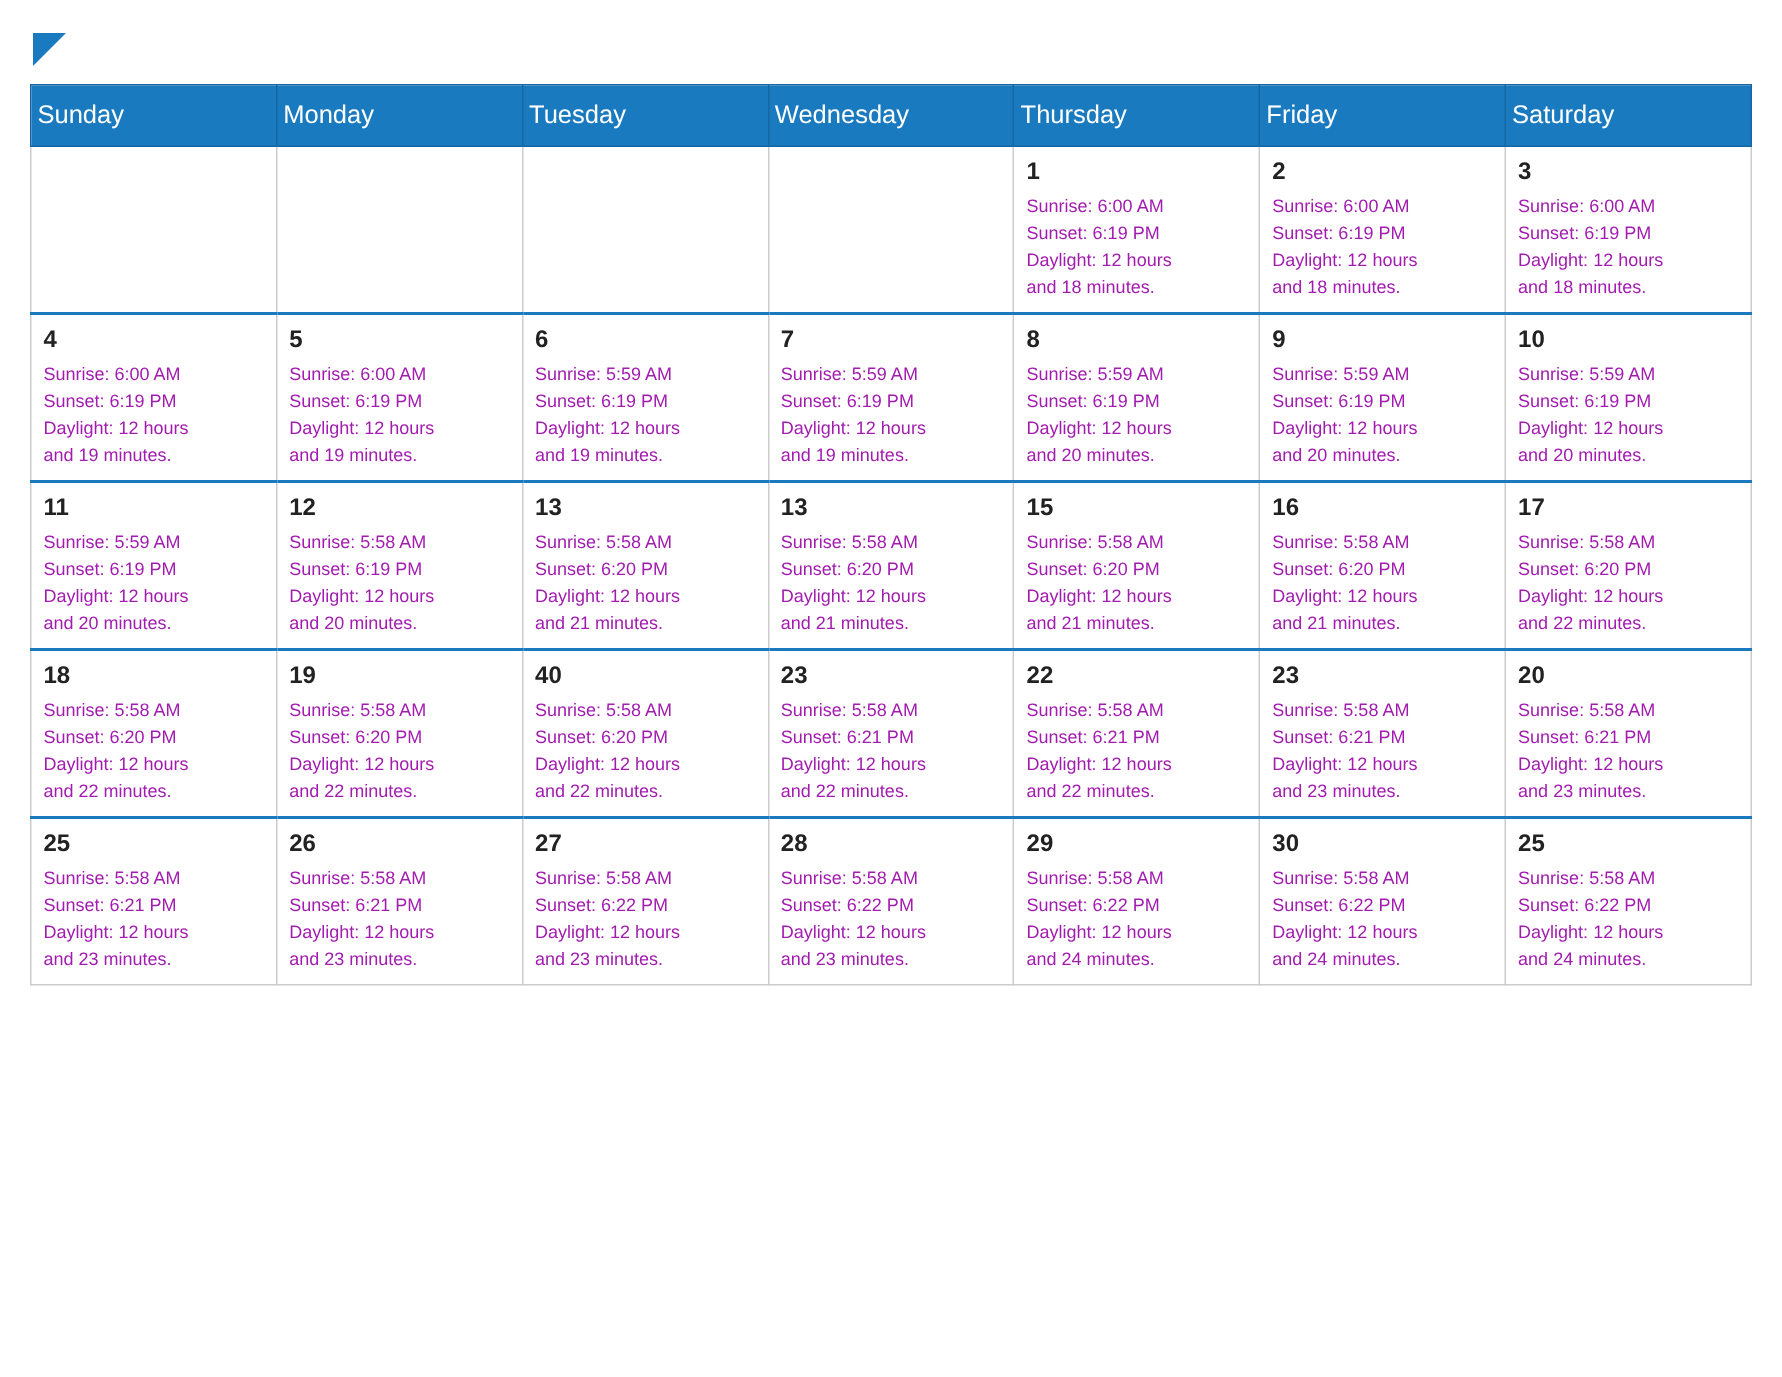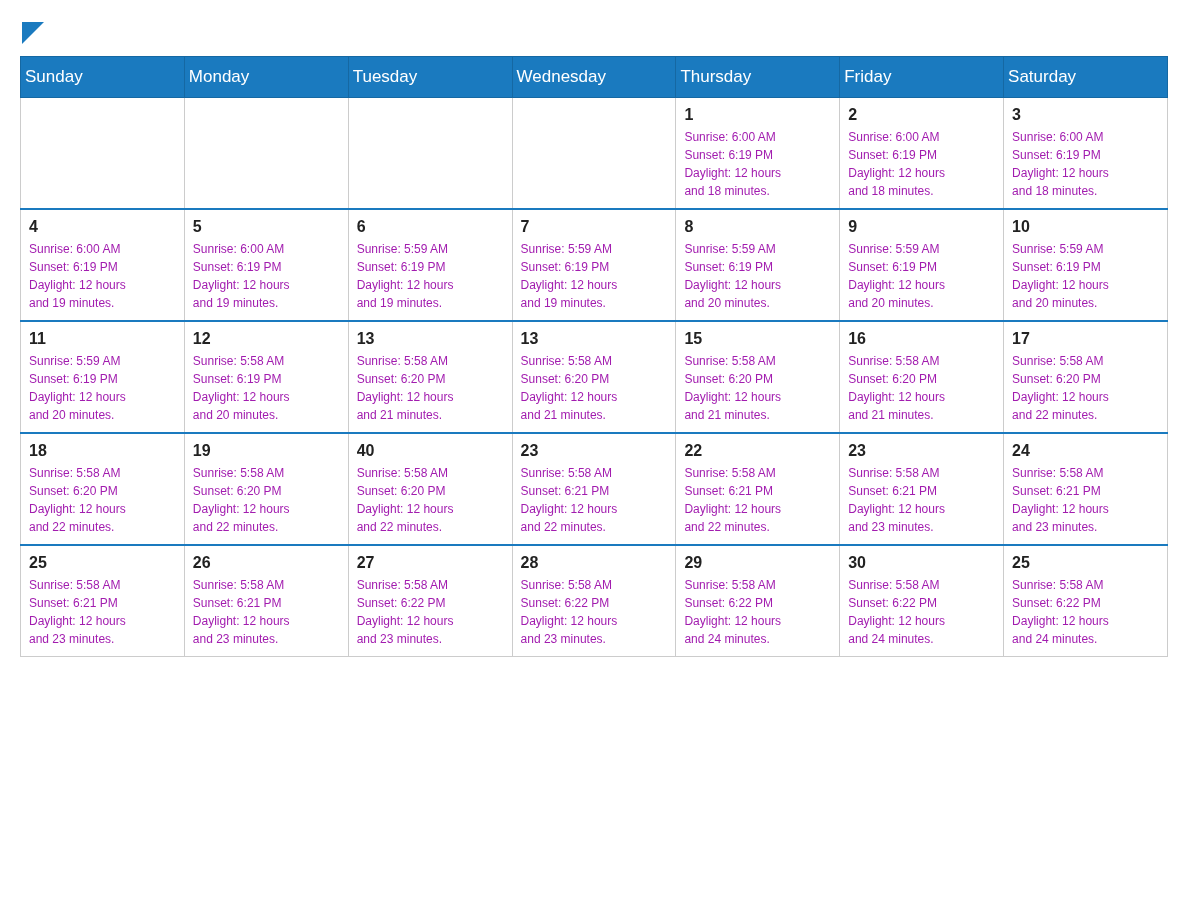--- a/index.html
+++ b/index.html
@@ -218,21 +218,21 @@
         </td>
         <td>
           <span class="day-num">22</span>
           <div class="day-info">Sunrise: 5:58 AM<br>Sunset: 6:21 PM<br>Daylight: 12 hours<br>and 22 minutes.</div>
         </td>
         <td>
           <span class="day-num">23</span>
           <div class="day-info">Sunrise: 5:58 AM<br>Sunset: 6:21 PM<br>Daylight: 12 hours<br>and 23 minutes.</div>
         </td>
         <td>
-          <span class="day-num">24</span>
+          <span class="day-num">20</span>
           <div class="day-info">Sunrise: 5:58 AM<br>Sunset: 6:21 PM<br>Daylight: 12 hours<br>and 23 minutes.</div>
         </td>
       </tr>
       <tr class="row-separator">
         <td>
           <span class="day-num">25</span>
           <div class="day-info">Sunrise: 5:58 AM<br>Sunset: 6:21 PM<br>Daylight: 12 hours<br>and 23 minutes.</div>
         </td>
         <td>
           <span class="day-num">26</span>

